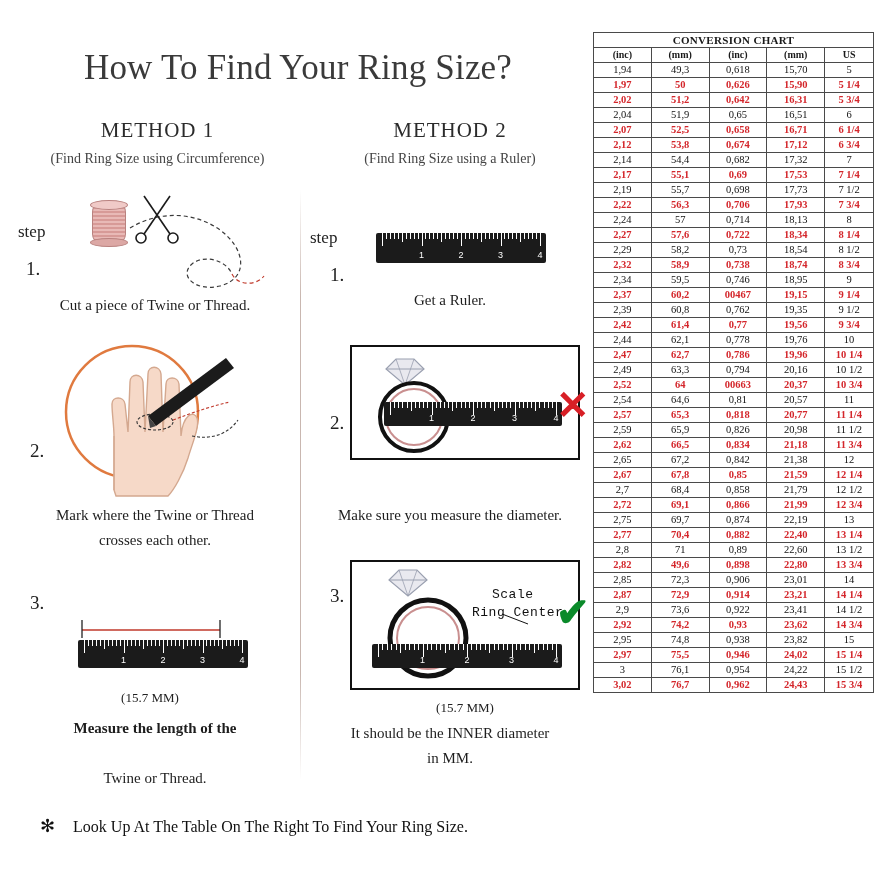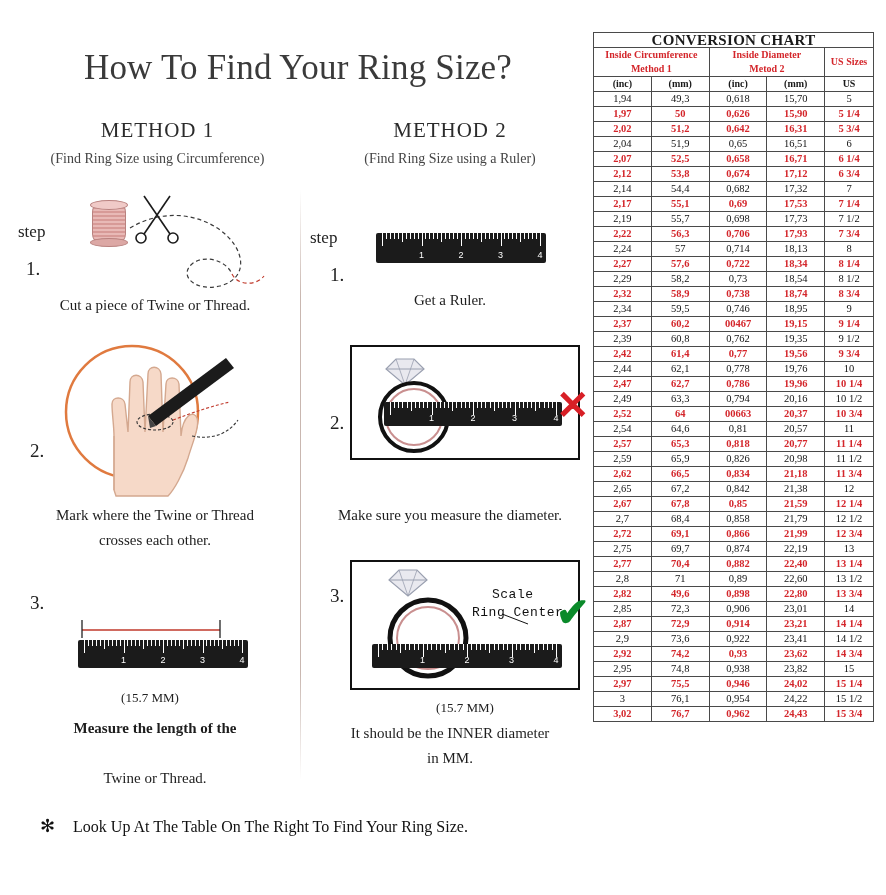--- a/index.html
+++ b/index.html
@@ -108,21 +108,21 @@
   }
   table.conv td, table.conv th {
     border:1px solid #4a4a4a;
     text-align:center;
     padding:0px 1px;
     height:15px;
     line-height:14px;
     white-space:nowrap;
   }
   table.conv th { font-weight:bold; }
-  .hdr-main { font-size:15px; letter-spacing:0.3px; }
+  .hdr-main { font-size:11px; letter-spacing:0.3px; }
   .hdr-red { color:#d4262b; font-weight:bold; font-size:10px; }
   .hdr-unit { font-size:10px; font-weight:normal; }
   tr.red td { color:#d4262b; font-weight:bold; }
   tr.blk td { color:#111; }
   .c-inc { width:58px; }
   .c-mm  { width:58px; }
   .c-us  { width:49px; }
 </style>
 </head>
 <body>
@@ -452,31 +452,20 @@
     <span class="star">✻</span><span>Look Up At The Table On The Right To Find Your Ring Size.</span>
   </div>
 
   <div class="tablewrap">
     <table class="conv">
       <thead>
         <tr>
           <th class="hdr-main" colspan="5">CONVERSION CHART</th>
         </tr>
         <tr>
-          <th class="hdr-red" colspan="2">
-            <span>Inside Circumference</span><br>
-            <span>Method 1</span>
-          </th>
-          <th class="hdr-red" colspan="2">
-            <span>Inside Diameter</span><br>
-            <span>Metod 2</span>
-          </th>
-          <th class="hdr-red" rowspan="1">US Sizes</th>
-        </tr>
-        <tr>
           <th class="hdr-unit c-inc">(inc)</th>
           <th class="hdr-unit c-mm">(mm)</th>
           <th class="hdr-unit c-inc">(inc)</th>
           <th class="hdr-unit c-mm">(mm)</th>
           <th class="hdr-unit c-us">US</th>
         </tr>
       </thead>
       <tbody id="conv-body">
           <tr class="blk">
             <td class="c-inc">1,94</td>

